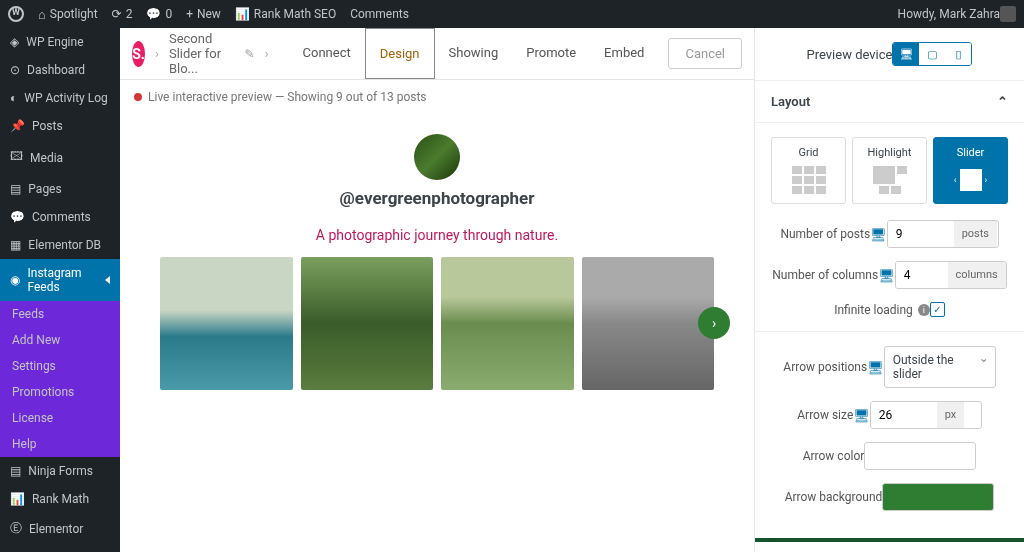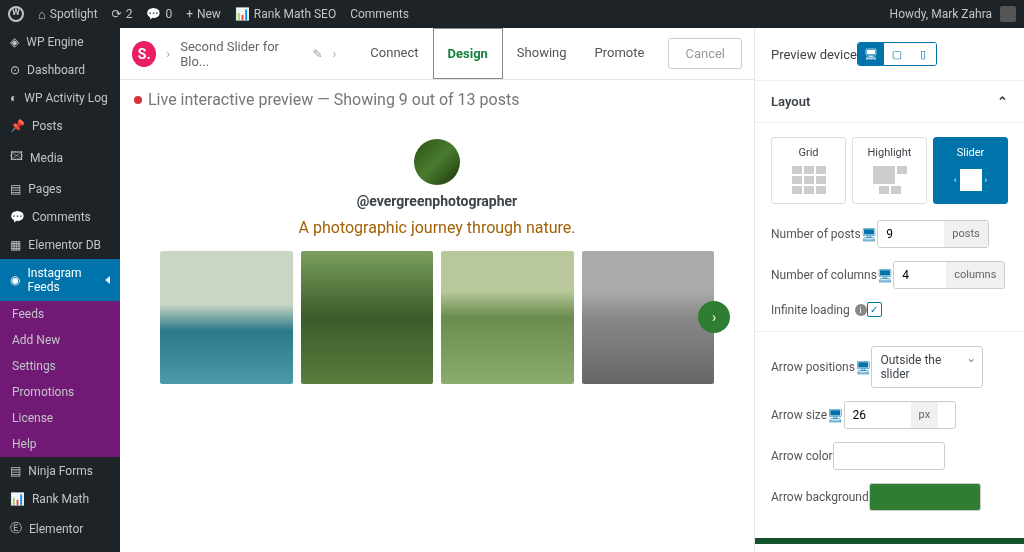--- a/index.html
+++ b/index.html
@@ -1,70 +1,70 @@
 <!DOCTYPE html>
 <html><head>
 <meta charset="utf-8">
 <style>
 *{box-sizing:border-box;margin:0;padding:0;font-family:-apple-system,BlinkMacSystemFont,"Segoe UI",Roboto,sans-serif}
 body{width:1024px;height:552px;overflow:hidden;background:#f0f0f1;font-size:13px;color:#3c434a}
 .admin-bar{height:28px;background:#1d2327;color:#c3c4c7;display:flex;align-items:center;padding:0 8px;font-size:12px;justify-content:space-between}
 .admin-bar-left{display:flex;align-items:center;gap:14px}
-.admin-bar-right{display:flex;align-items:center;gap:8px}
+.admin-bar-right{display:flex;align-items:center;gap:0}
 .admin-bar span{display:flex;align-items:center;gap:4px}
 .wp-logo{width:16px;height:16px;border:2px solid #c3c4c7;border-radius:50%;display:inline-block;position:relative}
 .wp-logo::before{content:"W";position:absolute;font-size:9px;font-weight:bold;left:2px;top:-1px}
 .container{display:flex;height:524px}
 .sidebar{width:120px;background:#1d2327;color:#c3c4c7;overflow:auto;font-size:12px}
 .sidebar-item{padding:7px 10px;display:flex;align-items:center;gap:7px;cursor:pointer}
 .sidebar-item.active{background:#0073aa;color:#fff}
-.sidebar-item.sub{padding:6px 12px;background:#701a75;font-size:12px}
+.sidebar-item.sub{padding:6px 12px;background:#6d28d9;font-size:12px}
 .sidebar-arrow{margin-left:auto;width:0;height:0;border-top:4px solid transparent;border-bottom:4px solid transparent;border-right:5px solid #f0f0f1}
 .main{flex:1;display:flex;background:#fff;overflow:hidden}
 .editor{flex:1;display:flex;flex-direction:column;overflow:hidden}
 .editor-top{height:52px;border-bottom:1px solid #e5e5e5;display:flex;align-items:center;padding:0 12px;gap:10px}
 .s-logo{width:26px;height:26px;border-radius:50%;background:#e91e63;color:#fff;display:flex;align-items:center;justify-content:center;font-weight:bold;font-size:14px}
 .chev{color:#aaa}
 .feed-name{color:#666;font-size:13px}
 .pencil{color:#999;font-size:12px}
 .tabs{display:flex;gap:0;margin-left:10px}
 .tab{padding:17px 14px;font-size:13px;color:#555;cursor:pointer;border-bottom:2px solid transparent}
-.tab.active{font-weight:700;border:1px solid #888;color:#15803d}
+.tab.active{font-weight:400;border:1px solid #888;color:#a16207}
 .top-actions{margin-left:auto;display:flex;gap:8px}
 .btn{padding:7px 16px;border:1px solid #ccc;border-radius:3px;background:#fff;color:#999;font-size:13px;cursor:pointer}
-.preview-info{padding:10px 14px;display:flex;align-items:center;gap:6px;color:#777;font-size:16px}
+.preview-info{padding:10px 14px;display:flex;align-items:center;gap:6px;color:#777;font-size:12px}
 .red-dot{width:8px;height:8px;border-radius:50%;background:#d63638}
 .preview-area{flex:1;overflow:auto;display:flex;flex-direction:column;align-items:center;padding:20px 40px}
 .avatar{width:46px;height:46px;border-radius:50%;background:linear-gradient(135deg,#2d5016,#4a7c2e,#1a3409);margin-bottom:8px}
-.profile-handle{font-weight:700;font-size:14px;margin-bottom:9px}
-.profile-bio{font-size:16px;color:#a16207;margin-bottom:14px}
+.profile-handle{font-weight:700;font-size:17px;margin-bottom:19px}
+.profile-bio{font-size:14px;color:#be185d;margin-bottom:14px}
 .slider-wrap{position:relative;width:100%}
 .slider{display:flex;gap:8px;width:100%}
 .slide{flex:1;aspect-ratio:1;border-radius:2px}
 .slide:nth-child(1){background:linear-gradient(to bottom,#c9d6c4 40%,#2a7a8a 60%,#4a9aaa)}
 .slide:nth-child(2){background:linear-gradient(to bottom,#7a9f5e,#3a5c2a,#5a7c3e)}
 .slide:nth-child(3){background:linear-gradient(to bottom,#b8c89a 30%,#6a8c4e 50%,#8aac6e)}
 .slide:nth-child(4){background:linear-gradient(to bottom,#aaa 30%,#888 50%,#666)}
 .slider-next{position:absolute;right:-16px;top:50%;transform:translateY(-50%);width:32px;height:32px;border-radius:50%;background:#2e7d32;color:#fff;display:flex;align-items:center;justify-content:center;cursor:pointer;font-size:14px}
 .right-panel{width:270px;border-left:1px solid #e5e5e5;overflow:auto;font-size:13px}
-.panel-row{padding:14px 16px;display:flex;align-items:center;justify-content:flex-start;border-bottom:1px solid #eee}
+.panel-row{padding:14px 16px;display:flex;align-items:center;justify-content:center;border-bottom:1px solid #eee}
 .device-toggle{display:flex;border:1px solid #0073aa;border-radius:3px;overflow:hidden}
 .device-btn{width:26px;height:22px;display:flex;align-items:center;justify-content:center;background:#fff;color:#0073aa;cursor:pointer;font-size:11px}
 .device-btn.active{background:#0073aa;color:#fff}
 .accordion-head{padding:13px 16px;display:flex;justify-content:space-between;align-items:flex-start;font-weight:600;cursor:pointer;border-bottom:1px solid #eee}
-.accordion-body{padding:14px 16px;border-bottom:6px solid #14532d}
+.accordion-body{padding:14px 16px;border-bottom:4px solid #14532d}
 .layout-opts{display:flex;gap:6px;margin-bottom:16px}
 .layout-opt{flex:1;border:1px solid #ddd;border-radius:3px;padding:8px 4px;text-align:center;cursor:pointer;font-size:11px}
 .layout-opt.active{background:#0073aa;color:#fff;border-color:#0073aa}
 .layout-icon{margin:6px auto 0;width:36px;height:30px;display:flex;flex-wrap:wrap;gap:2px;justify-content:center;align-content:center}
 .layout-icon .b{background:#ccc;width:10px;height:8px}
 .layout-slider-icon{display:flex;align-items:center;justify-content:center;gap:3px}
 .layout-slider-icon .main-b{width:22px;height:22px;background:#fff}
 .layout-slider-icon .arr{color:#fff;font-size:9px}
-.field-row{display:flex;align-items:center;justify-content:flex-start;margin-bottom:13px;font-size:12px}
+.field-row{display:flex;align-items:center;justify-content:center;margin-bottom:13px;font-size:12px}
 .field-label{display:flex;align-items:center;gap:5px;color:#555}
 .resp-icon{color:#0073aa;font-size:13px}
 .input-group{display:flex;border:1px solid #ccc;border-radius:3px;overflow:hidden;width:112px}
 .input-group input{border:none;padding:6px 8px;width:60%;font-size:12px;outline:none}
 .input-group .unit{background:#f0f0f1;padding:6px 8px;color:#666;font-size:11px}
 .checkbox{width:15px;height:15px;border:1px solid #0073aa;border-radius:2px;display:flex;align-items:center;justify-content:center;color:#0073aa;font-size:10px;cursor:pointer}
 .select-input{border:1px solid #ccc;border-radius:3px;padding:6px 22px 6px 8px;font-size:12px;width:112px;background:#fff;position:relative}
 .select-input::after{content:"⌄";position:absolute;right:6px;top:4px;color:#888}
 .color-swatch{width:112px;height:28px;border:1px solid #ccc;border-radius:3px}
 .color-swatch.green{background:#2e7d32}
@@ -178,20 +178,21 @@
         <div class="s-logo">S.</div>
         <span class="chev">›</span>
         <span class="feed-name">Second Slider for Blo...</span>
         <span class="pencil">✎</span>
         <span class="chev">›</span>
         <div class="tabs">
           <div class="tab">Connect</div>
           <div class="tab active">Design</div>
           <div class="tab">Showing</div>
           <div class="tab">Promote</div>
+          <div class="tab">Embed</div>
         </div>
         <div class="top-actions">
           <button class="btn">Cancel</button>
 
         </div>
       </div>
       <div class="preview-info">
         <span class="red-dot"></span>
         <span>Live interactive preview — Showing 9 out of 13 posts</span>
       </div>

